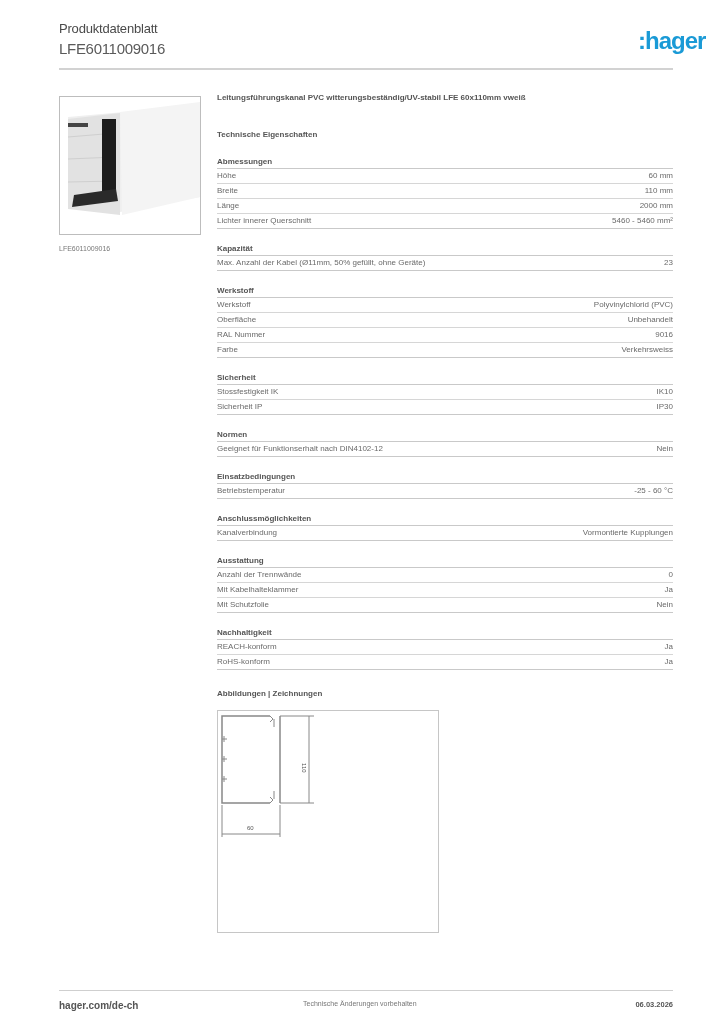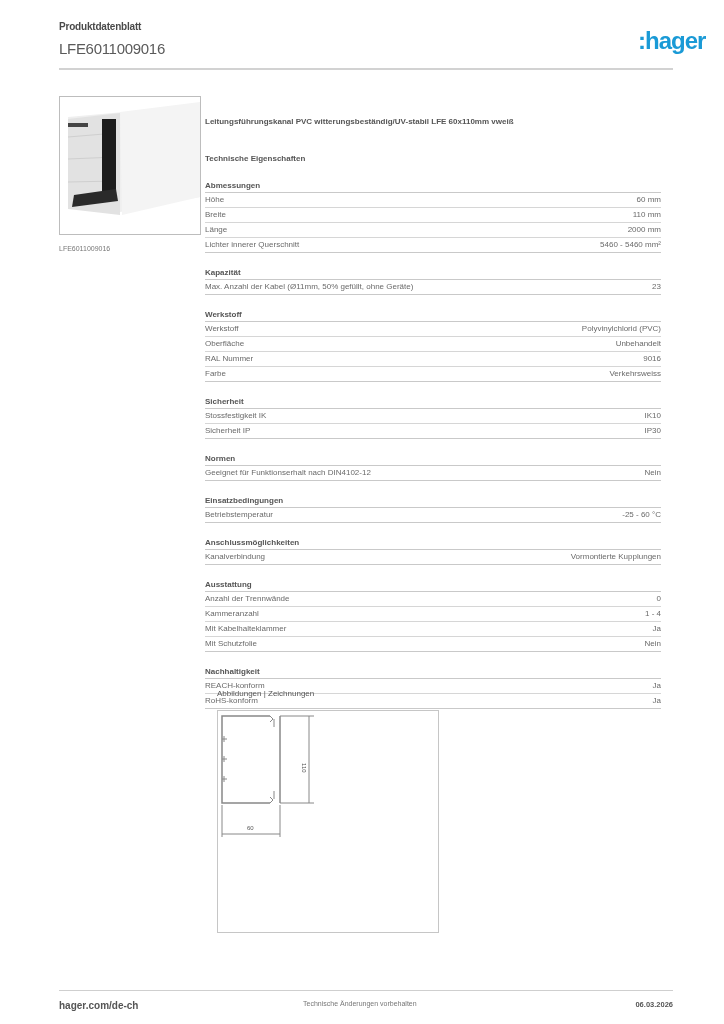--- a/index.html
+++ b/index.html
@@ -1,35 +1,35 @@
 <!DOCTYPE html>
 <html><head>
 <meta charset="utf-8">
 <style>
   html, body { margin:0; padding:0; background:#ffffff; }
   body { width:724px; height:1024px; position:relative; overflow:hidden;
          font-family:"Liberation Sans", sans-serif; color:#555; }
-  .hdr-title { position:absolute; left:59px; top:21px; font-size:10px; font-weight:bold; color:#4a4a4a; letter-spacing:-0.2px; }
+  .hdr-title { position:absolute; left:59px; top:21px; font-size:13px; font-weight:normal; color:#4a4a4a; letter-spacing:-0.2px; }
   .hdr-sub { position:absolute; left:59px; top:40px; font-size:15px; color:#5a5a5a; letter-spacing:-0.3px; }
   .logo { position:absolute; left:594px; top:27px; font-size:24px; font-weight:bold; color:#1a9ad6; letter-spacing:-1px;margin-left:44px; }
   .hdr-rule { position:absolute; left:59px; top:68px; width:614px; height:2px; background:#d2d2d2; }
 
   .product-img { position:absolute; left:59px; top:96px; width:142px; height:139px; border:1px solid #bdbdbd; box-sizing:border-box; background:#fff; overflow:hidden; }
   .img-caption { position:absolute; left:59px; top:245px; font-size:7px; color:#777; }
 
-  .main { position:absolute; left:205px; top:93px; width:456px;margin-top:24px; }
+  .main { position:absolute; left:217px; top:93px; width:456px; }
   .prod-title { font-size:8px; font-weight:bold; color:#555; height:12px; }
   .tech-title { font-size:8px; font-weight:bold; color:#555; margin-top:25px; height:12px; }
   .section { margin-top:14px; }
   .section:first-of-type { margin-top:15px; }
   .sec-head { font-size:8px; font-weight:bold; color:#555; height:12px; line-height:12px; border-bottom:1.5px solid #c9c9c9; }
   .row { display:flex; justify-content:space-between; font-size:8px; color:#6a6a6a; height:14px; line-height:14px; border-bottom:1px solid #d6d6d6; }
   .row:last-child { border-bottom:1.5px solid #c9c9c9; }
 
-  .draw-title { position:absolute; left:217px; top:689px; font-size:8px; font-weight:normal; color:#555; }
+  .draw-title { position:absolute; left:217px; top:689px; font-size:8px; font-weight:bold; color:#555; }
   .draw-box { position:absolute; left:217px; top:710px; width:222px; height:223px; border:1px solid #c6c6c6; box-sizing:border-box; background:#fff; }
 
   .ftr-rule { position:absolute; left:59px; top:990px; width:614px; height:1px; background:#cfcfcf; }
   .ftr-left { position:absolute; left:59px; top:1000px; font-size:10px; font-weight:bold; color:#555; }
   .ftr-mid { position:absolute; left:303px; top:1000px; font-size:7px; color:#777; }
   .ftr-right { position:absolute; right:51px; top:1000px; font-size:7.5px; font-weight:bold; color:#555; }
 </style>
 </head>
 <body>
 
@@ -141,24 +141,20 @@
       </div>
   </div>
 
   <div class="section">
     <div class="sec-head">Ausstattung</div>
     <div class="row">
         <span>Anzahl der Trennwände</span>
         <span>0</span>
       </div>
     <div class="row">
-        <span>Kammeranzahl</span>
-        <span>1 - 4</span>
-      </div>
-    <div class="row">
         <span>Mit Kabelhalteklammer</span>
         <span>Ja</span>
       </div>
     <div class="row">
         <span>Mit Schutzfolie</span>
         <span>Nein</span>
       </div>
   </div>
 
   <div class="section">

